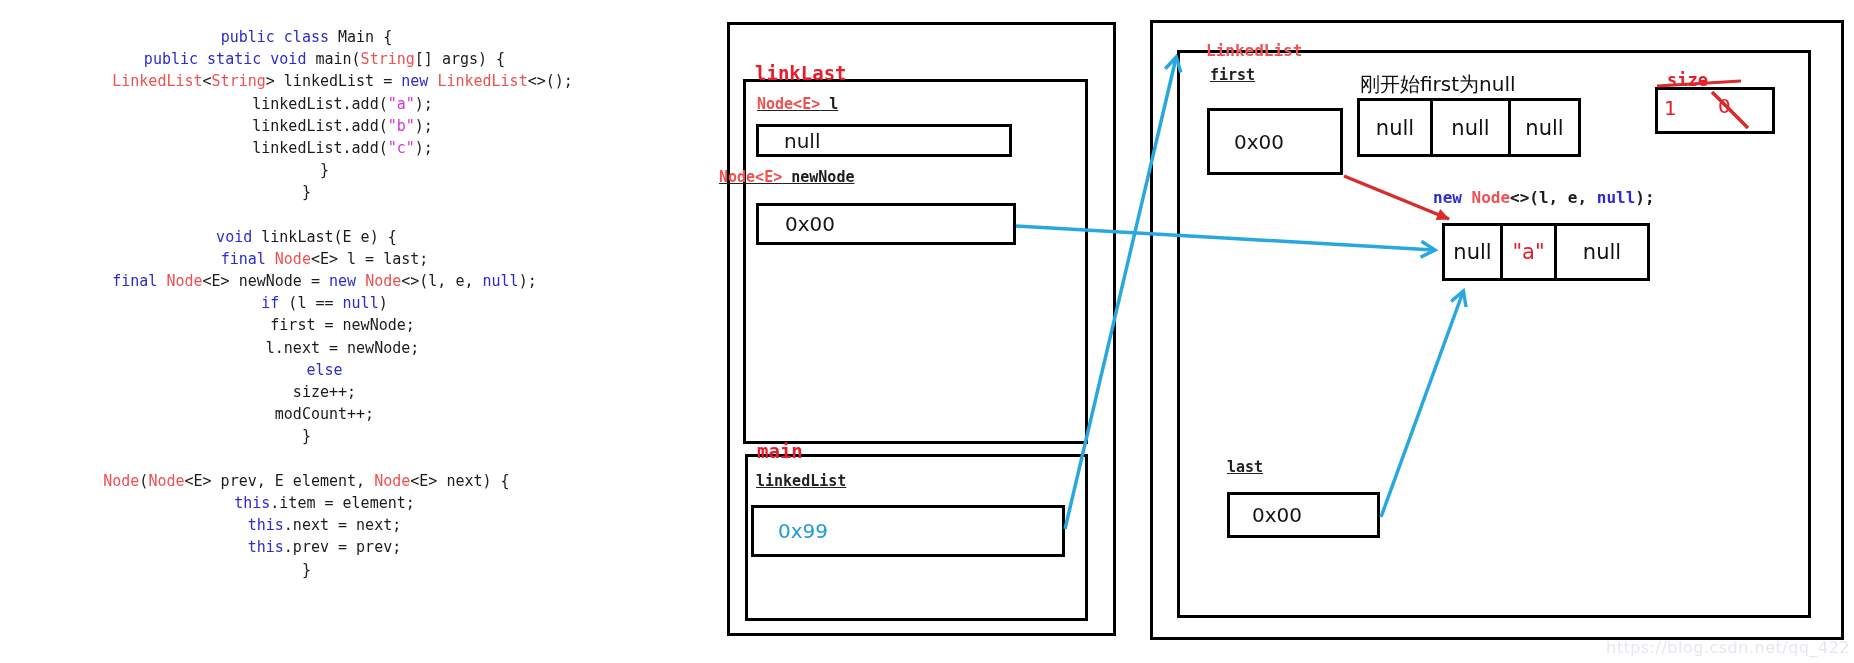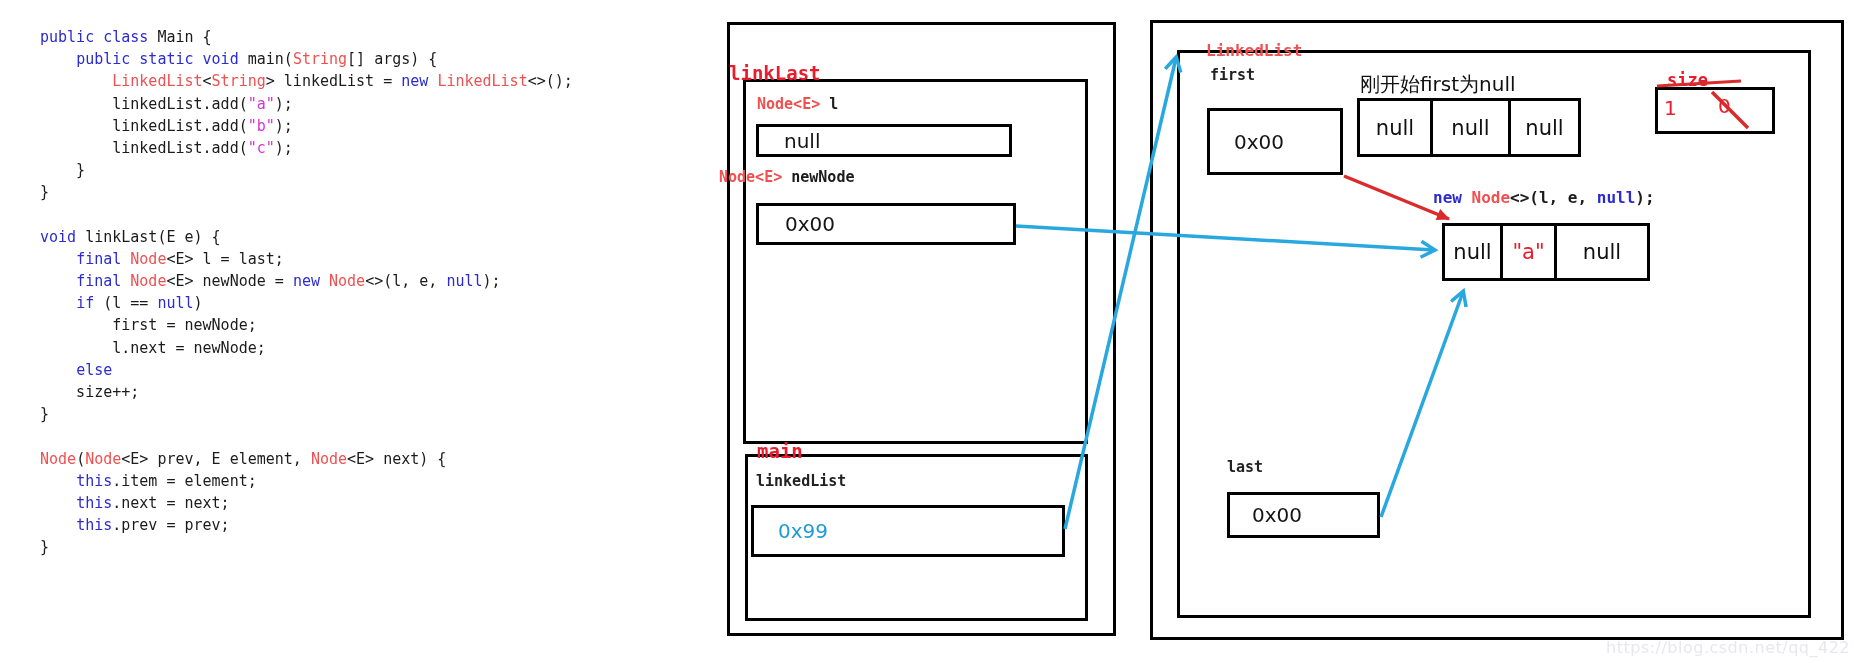--- a/index.html
+++ b/index.html
@@ -1,32 +1,32 @@
 <!DOCTYPE html>
 <html style="--kw: #2b2bd0; --type: #ef5050; --str: #d435d4; --plain: #1b1b1b; --red: #e81c2c; --cyan: #29a8e0; --redArrow: #da2a2a; --azure: #1f9bd8; --wm: #e7e7ef; --border: #000000;"><head>
 <meta charset="utf-8">
 <style>
   html,body{margin:0;padding:0;background:#fff;}
   #canvas{position:relative;width:1852px;height:663px;background:#fff;overflow:hidden;
-          font-family:"DejaVu Sans",sans-serif;}
+          font-family:"DejaVu Sans",sans-serif;text-align:center;}
 
   
   #code{position:absolute;left:40px;top:26px;font:15px/22.2px "DejaVu Sans Mono",monospace;}
   .code-line{white-space:pre;height:22.2px;}
   .c-k{color:var(--kw);}
   .c-t{color:var(--type);}
   .c-s{color:var(--str);}
   .c-p{color:var(--plain);}
 
   
   .frame{position:absolute;border:3px solid #000;background:transparent;}
   .frame-title{position:absolute;font:bold 19px "DejaVu Sans Mono",monospace;color:var(--red);
                z-index:3;white-space:nowrap;}
   .mono-label{position:absolute;font:bold 15px "DejaVu Sans Mono",monospace;color:#222;
-              white-space:pre;z-index:2;}
+              white-space:pre;z-index:2;text-decoration:underline;}
   .vbox{position:absolute;border:3px solid #000;background:#fff;display:flex;align-items:center;
         font:20px "DejaVu Sans",sans-serif;color:#151515;box-sizing:border-box;}
   .node{position:absolute;display:flex;z-index:2;}
   .node .cell{border:3px solid #000;margin-left:-3px;display:flex;align-items:center;
               justify-content:center;font:21px "DejaVu Sans",sans-serif;color:#111;
               background:#fff;box-sizing:border-box;}
   .node .cell:first-child{margin-left:0;}
   .cell-red{color:var(--red) !important;}
   .note-cjk{position:absolute;font:20px "DejaVu Sans",sans-serif;color:#111;white-space:nowrap;z-index:2;}
   .annot{position:absolute;font:bold 16px "DejaVu Sans Mono",monospace;white-space:pre;z-index:2;}
@@ -55,33 +55,34 @@
       <div class="code-line"><span class="c-p">}</span></div>
       <div class="code-line"></div>
       <div class="code-line"><span class="c-k">void</span><span class="c-p"> linkLast(E e) {</span></div>
       <div class="code-line"><span class="c-p">    </span><span class="c-k">final</span><span class="c-p"> </span><span class="c-t">Node</span><span class="c-p">&lt;E&gt; l = last;</span></div>
       <div class="code-line"><span class="c-p">    </span><span class="c-k">final</span><span class="c-p"> </span><span class="c-t">Node</span><span class="c-p">&lt;E&gt; newNode = </span><span class="c-k">new</span><span class="c-p"> </span><span class="c-t">Node</span><span class="c-p">&lt;&gt;(l, e, </span><span class="c-k">null</span><span class="c-p">);</span></div>
       <div class="code-line"><span class="c-p">    </span><span class="c-k">if</span><span class="c-p"> (l == </span><span class="c-k">null</span><span class="c-p">)</span></div>
       <div class="code-line"><span class="c-p">        first = newNode;</span></div>
       <div class="code-line"><span class="c-p">        l.next = newNode;</span></div>
       <div class="code-line"><span class="c-p">    </span><span class="c-k">else</span></div>
       <div class="code-line"><span class="c-p">    size++;</span></div>
+      <div class="code-line"><span class="c-p">    modCount++;</span></div>
       <div class="code-line"><span class="c-p">}</span></div>
       <div class="code-line"></div>
       <div class="code-line"><span class="c-t">Node</span><span class="c-p">(</span><span class="c-t">Node</span><span class="c-p">&lt;E&gt; prev, E element, </span><span class="c-t">Node</span><span class="c-p">&lt;E&gt; next) {</span></div>
       <div class="code-line"><span class="c-p">    </span><span class="c-k">this</span><span class="c-p">.item = element;</span></div>
       <div class="code-line"><span class="c-p">    </span><span class="c-k">this</span><span class="c-p">.next = next;</span></div>
       <div class="code-line"><span class="c-p">    </span><span class="c-k">this</span><span class="c-p">.prev = prev;</span></div>
       <div class="code-line"><span class="c-p">}</span></div>
     </div>
 
   <div class="frame" style="left:727px;top:22px;width:383px;height:608px;"></div>
 
   <div class="frame" style="left:743px;top:79px;width:339px;height:359px;"></div>
-  <div class="frame-title" style="left:729px;top:62px;">linkLast</div>
+  <div class="frame-title" style="left:755px;top:62px;">linkLast</div>
 
   <div class="mono-label" style="left:757px;top:95px;"><span class="c-t">Node&lt;E&gt;</span><span class="c-p"> l</span></div>
   <div class="vbox" style="left:756px;top:124px;width:256px;height:33px;padding-left:25px;">
     <span>null</span>
   </div>
 
   <div class="mono-label" style="left:719px;top:168px;"><span class="c-t">Node&lt;E&gt;</span><span class="c-p"> newNode</span></div>
   <div class="vbox" style="left:756px;top:203px;width:260px;height:42px;padding-left:26px;">
     <span>0x00</span>
   </div>

